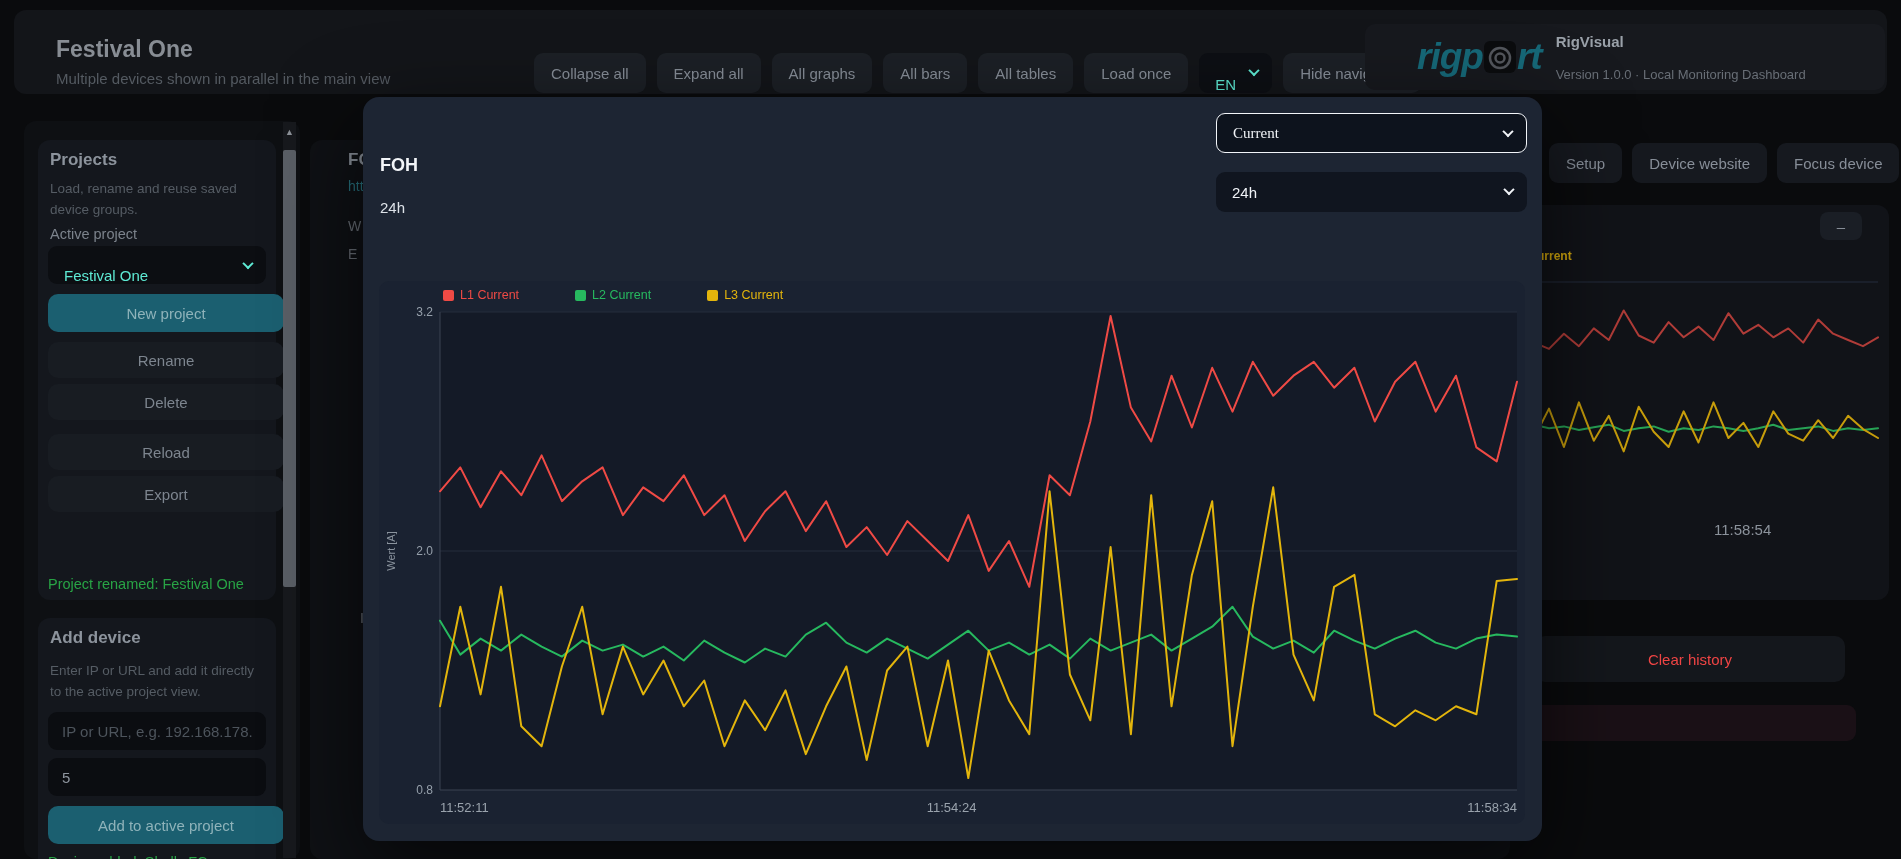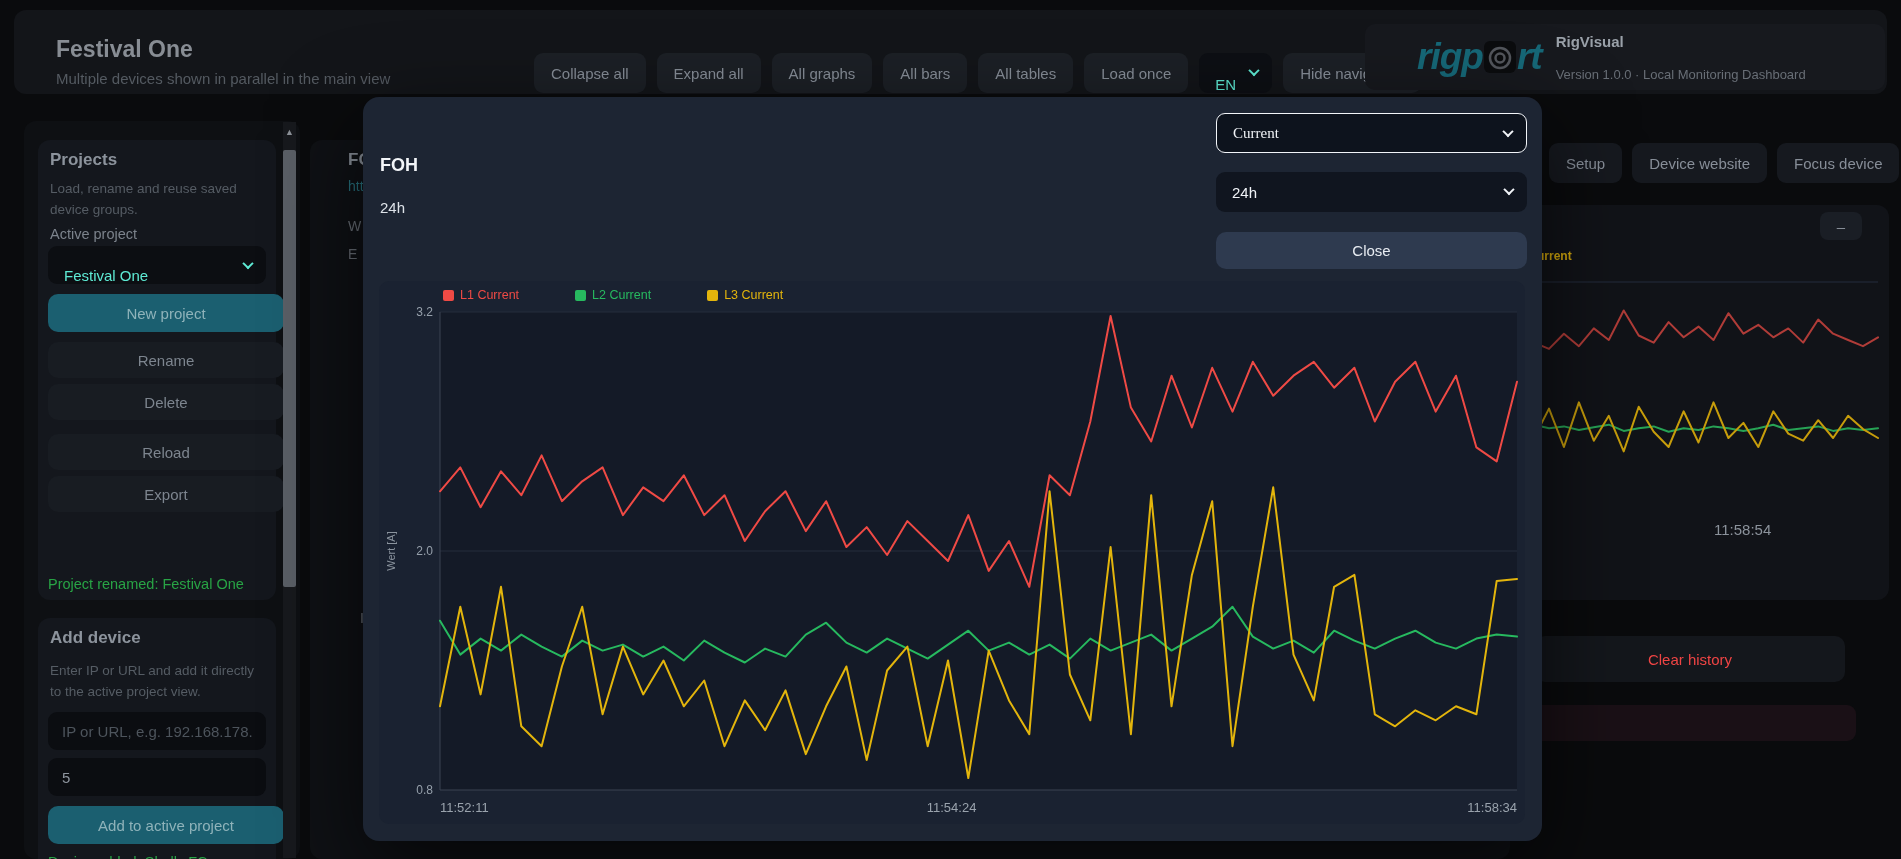--- a/index.html
+++ b/index.html
@@ -169,21 +169,20 @@
     <div class="modal-subtitle">24h</div>
 
     <div class="modal-select focused" style="top:16px;">
       <span>Current</span>
       <span class="chev"></span>
     </div>
     <div class="modal-select" style="top:75px;">
       <span>24h</span>
       <span class="chev"></span>
     </div>
-    <button class="close-btn">Close</button>
 
     <div class="chart-box">
       <svg width="1146" height="543">
           <rect x="61" y="31" width="1077" height="478" fill="#141a27"></rect>
           <line x1="61" y1="31" x2="1138" y2="31" stroke="#252d3c" stroke-width="1"></line>
           <line x1="61" y1="270" x2="1138" y2="270" stroke="#252d3c" stroke-width="1"></line>
           <line x1="61" y1="31" x2="61" y2="509" stroke="#3a4253"></line>
           <line x1="61" y1="509" x2="1138" y2="509" stroke="#3a4253"></line>
           <polyline points="61.0,210.3 81.3,186.4 101.6,226.2 122.0,190.3 142.3,214.2 162.6,174.4 182.9,220.2 203.2,200.3 223.6,186.4 243.9,234.1 264.2,206.3 284.5,220.2 304.8,194.3 325.2,234.1 345.5,214.2 365.8,260.0 386.1,230.2 406.5,210.3 426.8,250.1 447.1,220.2 467.4,266.0 487.7,246.1 508.1,274.0 528.4,240.1 548.7,260.0 569.0,280.0 589.3,234.1 609.7,289.9 630.0,260.0 650.3,305.8 670.6,194.3 690.9,214.2 711.3,140.5 731.6,35.0 751.9,126.6 772.2,160.5 792.5,94.7 812.9,146.5 833.2,86.8 853.5,130.6 873.8,80.8 894.2,114.7 914.5,94.7 934.8,80.8 955.1,106.7 975.4,86.8 995.8,140.5 1016.1,100.7 1036.4,80.8 1056.7,130.6 1077.0,94.7 1097.4,166.4 1117.7,180.4 1138.0,100.7" fill="none" stroke="#ef4a45" stroke-width="2" stroke-linejoin="round" stroke-linecap="round"></polyline>
           <polyline points="61.0,339.7 81.3,373.6 101.6,357.6 122.0,369.6 142.3,353.6 162.6,365.6 182.9,375.6 203.2,359.6 223.6,369.6 243.9,363.6 264.2,375.6 284.5,365.6 304.8,379.5 325.2,359.6 345.5,371.6 365.8,381.5 386.1,367.6 406.5,375.6 426.8,353.6 447.1,341.7 467.4,361.6 487.7,371.6 508.1,357.6 528.4,367.6 548.7,377.6 569.0,363.6 589.3,349.7 609.7,369.6 630.0,361.6 650.3,373.6 670.6,363.6 690.9,377.6 711.3,357.6 731.6,369.6 751.9,361.6 772.2,353.6 792.5,369.6 812.9,357.6 833.2,345.7 853.5,325.8 873.8,355.6 894.2,367.6 914.5,359.6 934.8,371.6 955.1,349.7 975.4,359.6 995.8,367.6 1016.1,357.6 1036.4,349.7 1056.7,361.6 1077.0,367.6 1097.4,357.6 1117.7,353.6 1138.0,355.6" fill="none" stroke="#27b95f" stroke-width="2" stroke-linejoin="round" stroke-linecap="round"></polyline>

